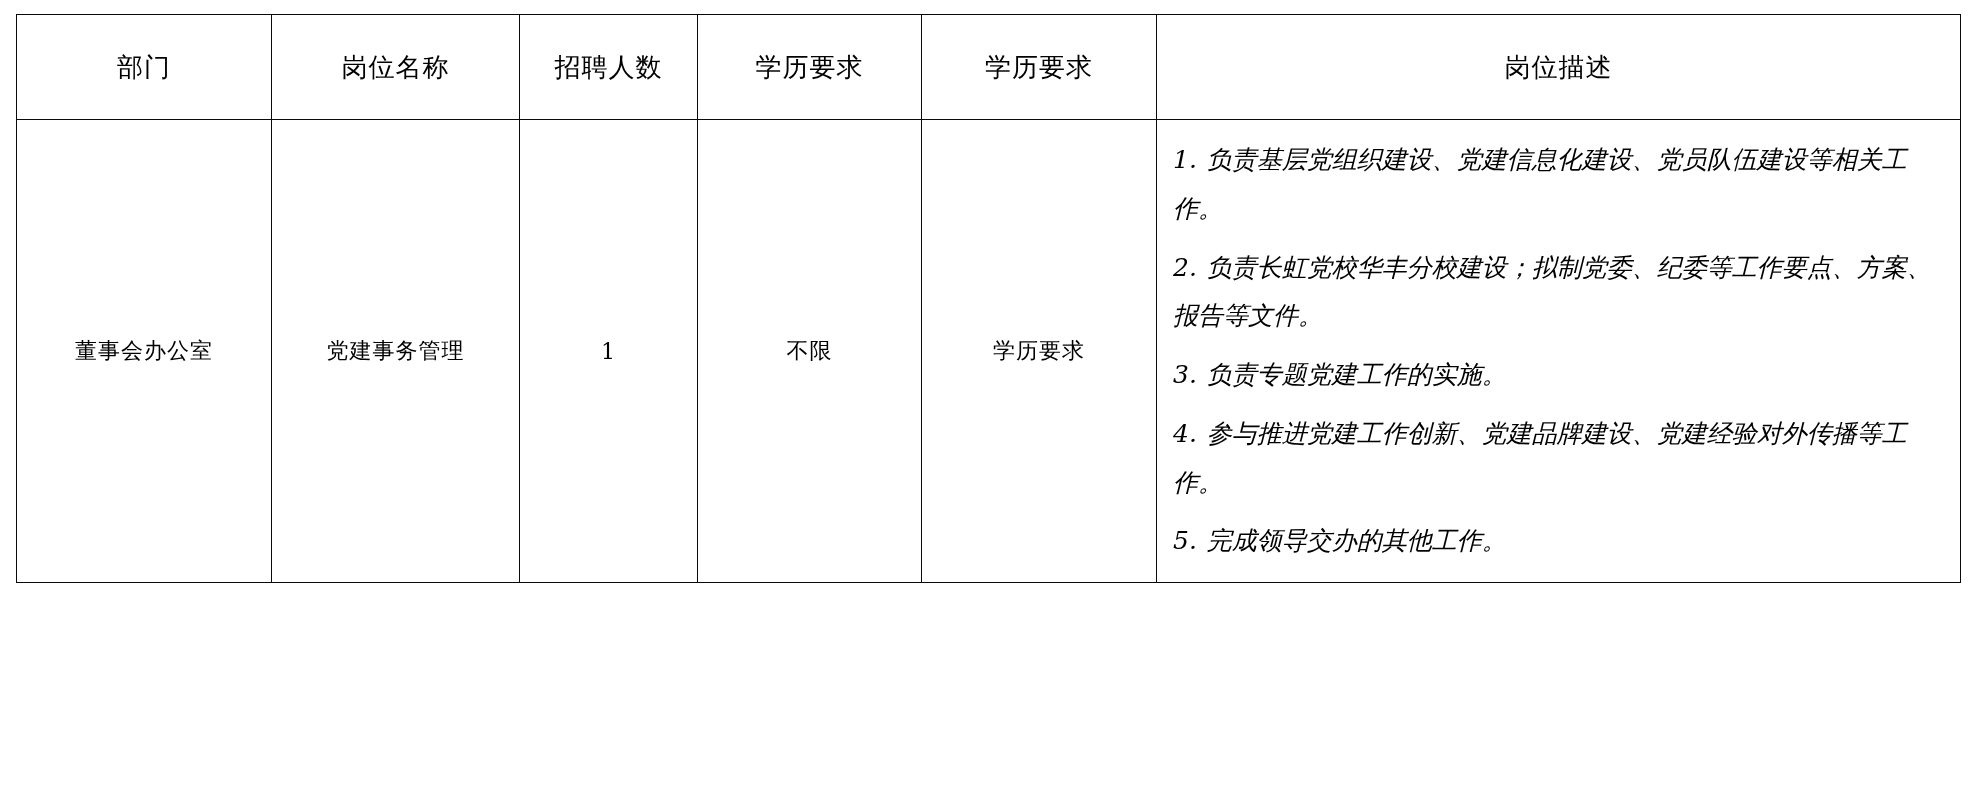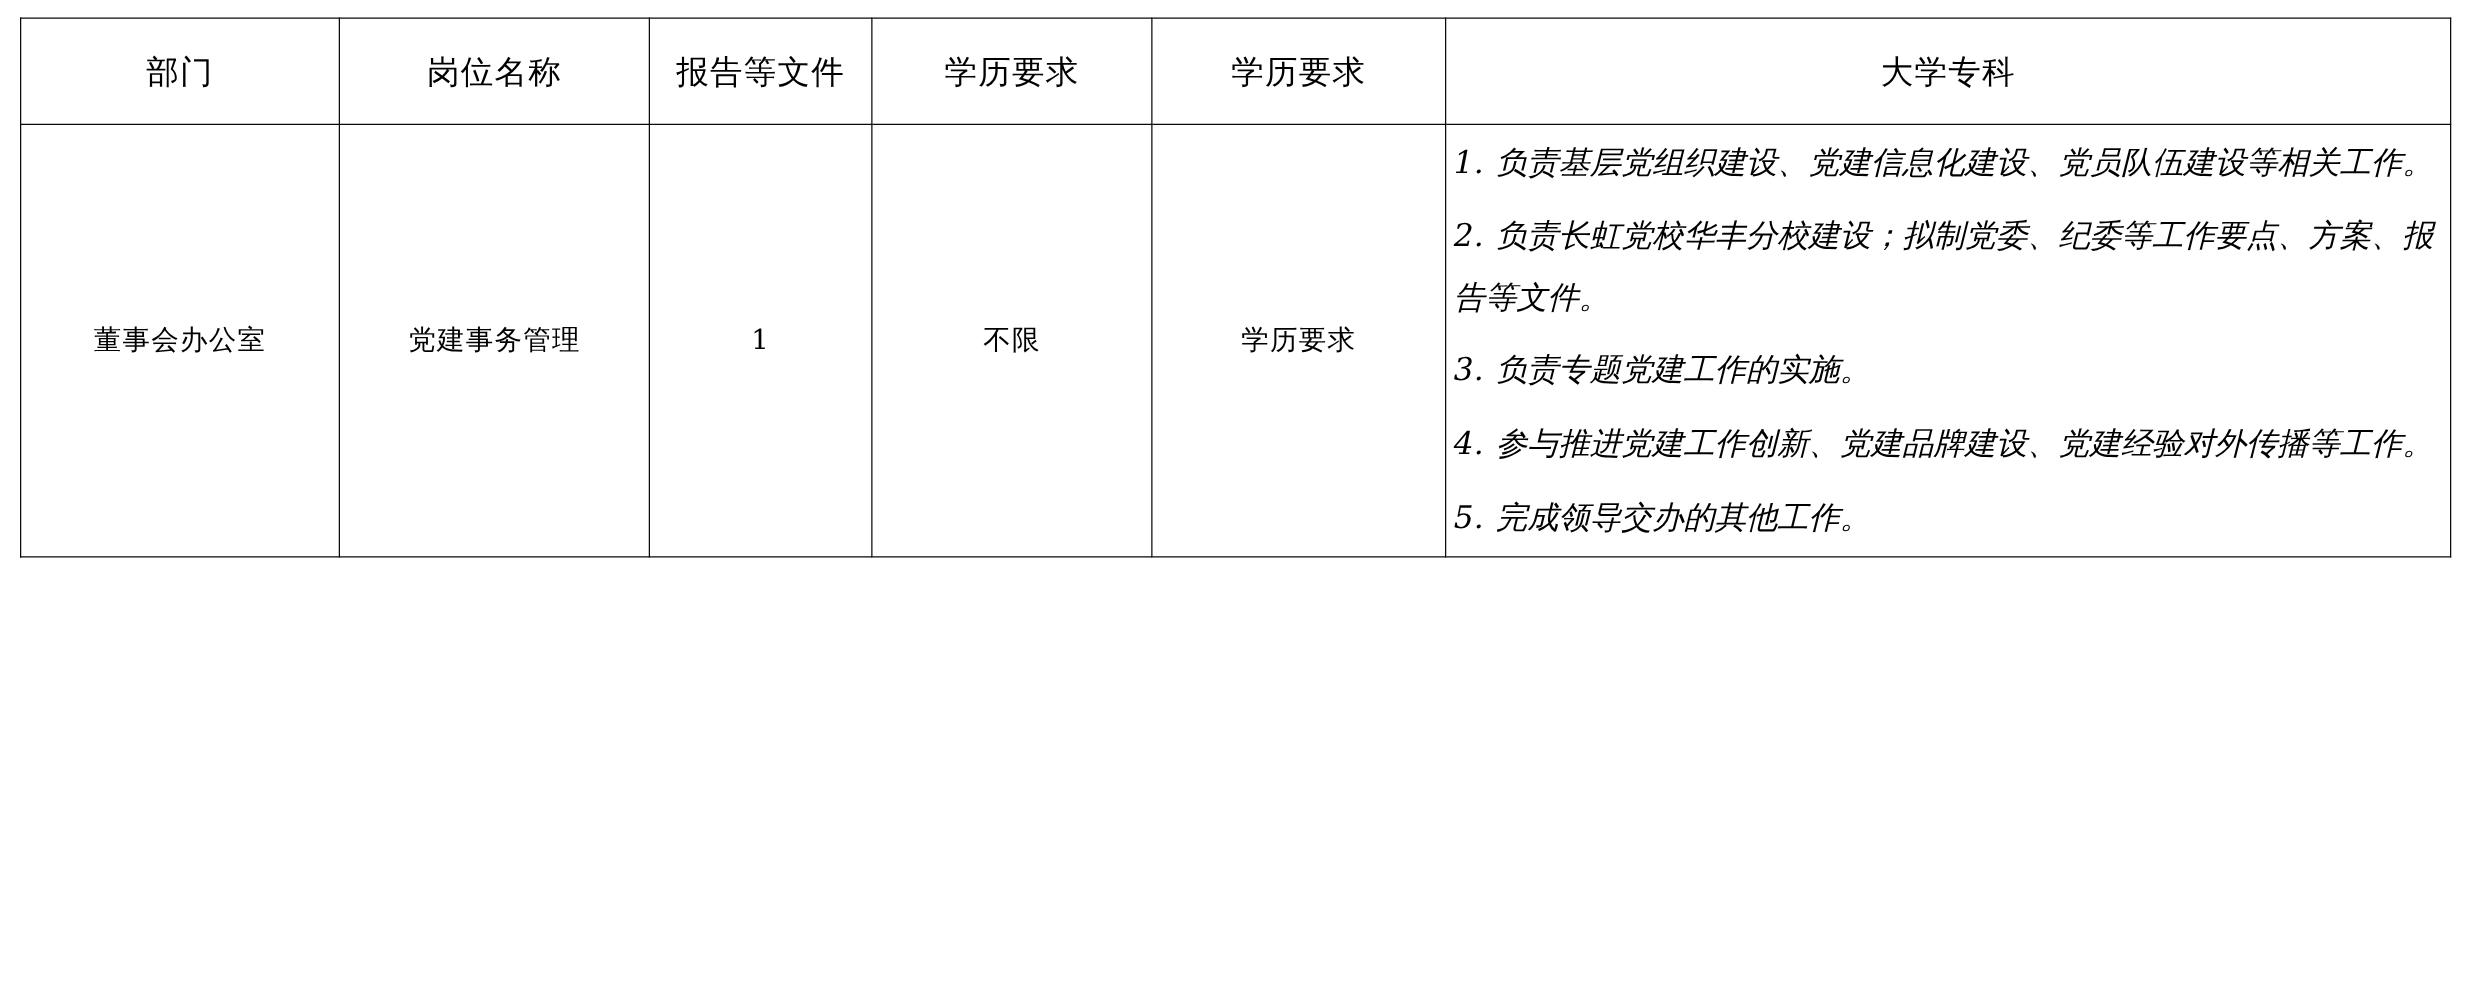--- a/index.html
+++ b/index.html
@@ -21,21 +21,21 @@
   }
   table.job-table {
     border-collapse: collapse;
     width: 1944px;
     table-layout: fixed;
   }
   table.job-table th,
   table.job-table td {
     border: 1.6px solid #0a0a0a;
     vertical-align: middle;
-    padding: 6px;
+    padding: 16px;
   }
   table.job-table th {
     height: 72px;
     font-weight: normal;
     font-size: 26px;
     text-align: center;
     letter-spacing: 1px;
   }
   .col-dept { width: 255px; }
   .col-post { width: 248px; }
@@ -80,24 +80,24 @@
       <col class="col-post">
       <col class="col-count">
       <col class="col-major">
       <col class="col-edu">
       <col class="col-desc">
     </colgroup>
     <thead>
       <tr>
         <th>部门</th>
         <th>岗位名称</th>
-        <th>报告等文件</th>
+        <th>招聘人数</th>
         <th>学历要求</th>
         <th>学历要求</th>
-        <th>大学专科</th>
+        <th>岗位描述</th>
       </tr>
     </thead>
     <tbody>
       <tr>
         <td class="cell-center">董事会办公室</td>
         <td class="cell-center">党建事务管理</td>
         <td class="cell-center">1</td>
         <td class="cell-center">不限</td>
         <td class="cell-center">学历要求</td>
         <td class="cell-desc">

